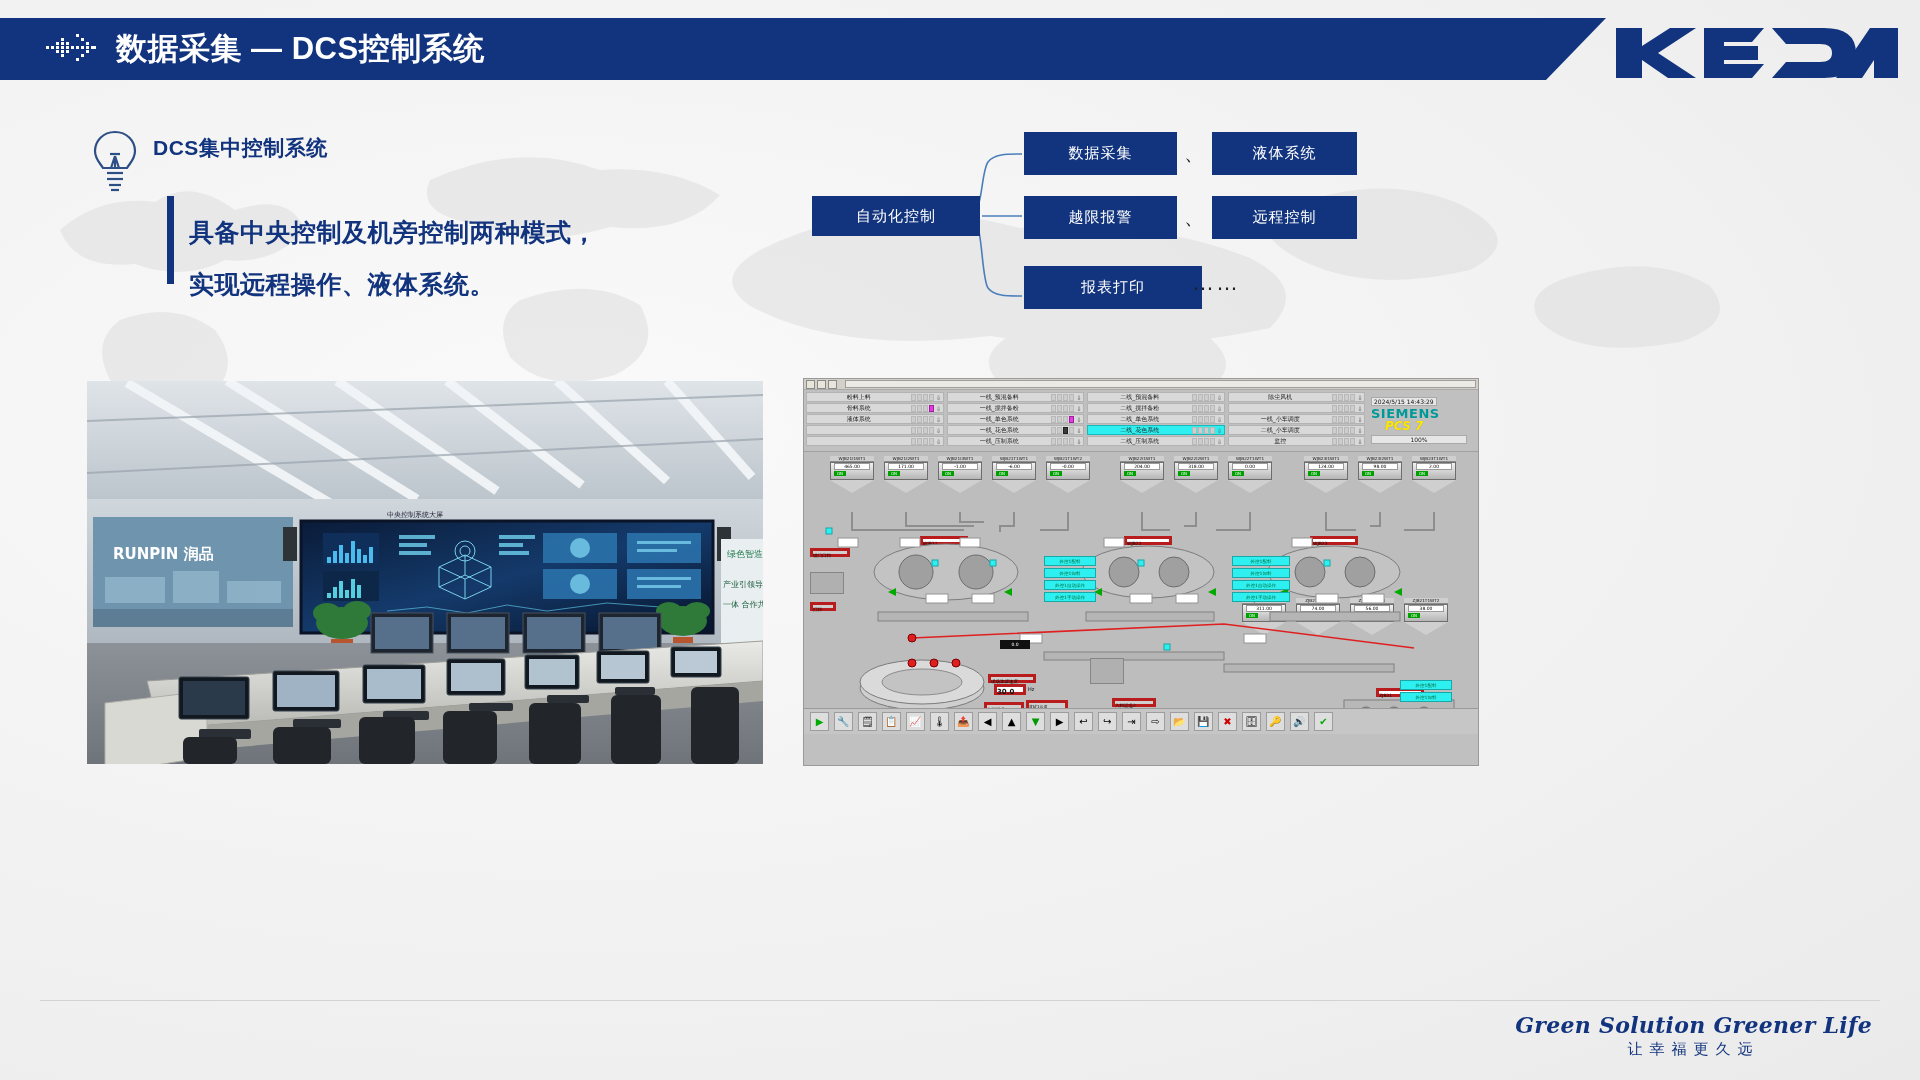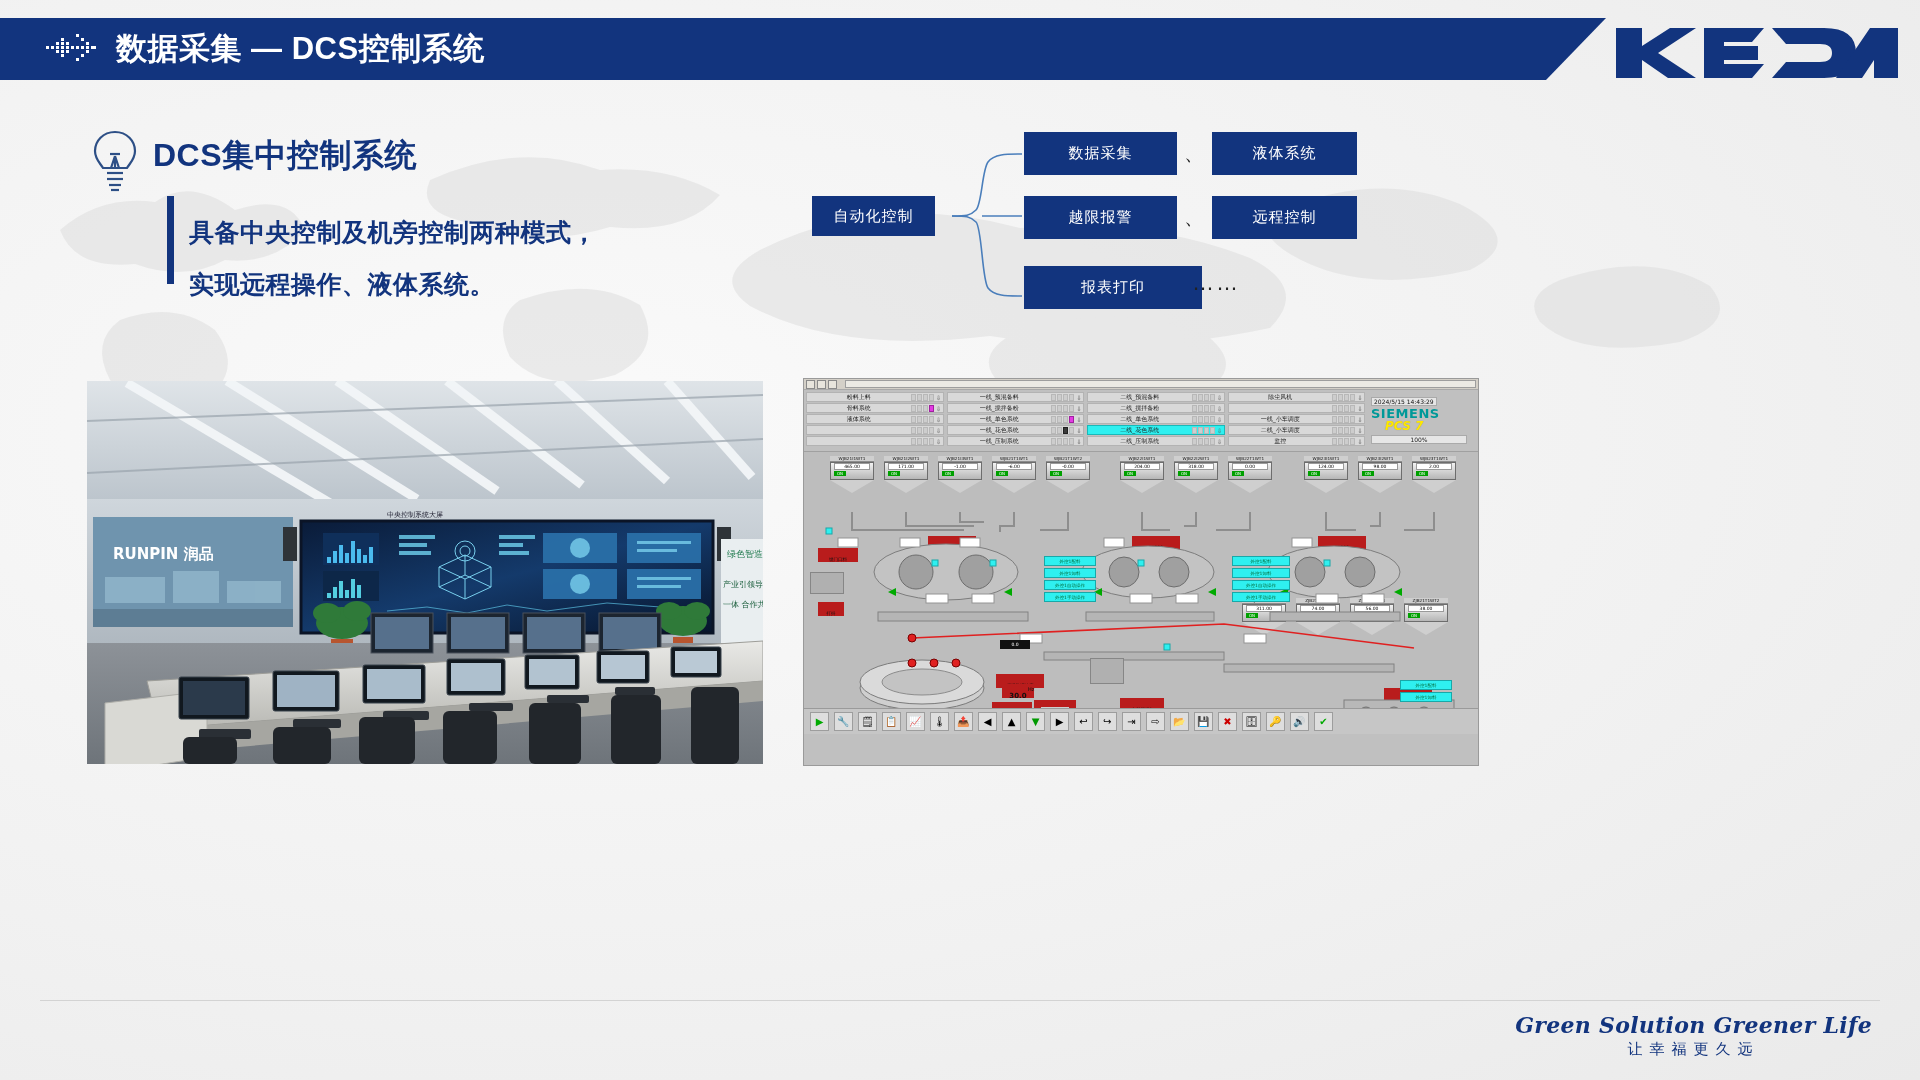--- a/index.html
+++ b/index.html
@@ -32,40 +32,40 @@
     font-size: 31px; font-weight: bold; letter-spacing: .5px;
     margin-left: 14px; white-space: nowrap;
   }
   #logo-wrap {
     position: absolute; right: 18px; top: 16px; width: 290px; height: 66px;
   }
   
   #bulb-icon { position: absolute; left: 88px; top: 128px; }
   #heading-main {
     position: absolute; left: 153px; top: 134px;
-    font-size: 32px; font-weight: bold; color: #12347e;
+    font-size: 21px; font-weight: bold; color: #12347e;
     letter-spacing: .5px; white-space: nowrap;
   }
   #body-block {
     position: absolute; left: 167px; top: 196px;
     border-left: 7px solid #12347e; padding-left: 15px;
     height: 88px; display: flex; flex-direction: column; justify-content: space-between;
   }
   #body-block .line {
     font-size: 25px; font-weight: bold; color: #12347e;
     letter-spacing: .5px; white-space: nowrap; line-height: 32px; margin-top: 20px;
   }
   
   #diagram { position: absolute; left: 812px; top: 118px; width: 560px; height: 215px; }
   .node {
     position: absolute; background: #12347e; color: #fff;
     display: flex; align-items: center; justify-content: center;
     font-size: 15px; letter-spacing: 1px; white-space: nowrap;
   }
-  #node-root { left: 0px;   top: 78px;  width: 123px; height: 40px; }
+  #node-root { left: 0px;   top: 78px;  width: 168px; height: 40px; }
   #node-r1c1 { left: 212px; top: 14px;  width: 153px; height: 43px; }
   #node-r1c2 { left: 400px; top: 14px;  width: 145px; height: 43px; }
   #node-r2c1 { left: 212px; top: 78px;  width: 153px; height: 43px; }
   #node-r2c2 { left: 400px; top: 78px;  width: 145px; height: 43px; }
   #node-r3c1 { left: 212px; top: 148px; width: 178px; height: 43px; }
   .sep {
     position: absolute; font-size: 20px; color: #222;
   }
   #sep1 { left: 372px; top: 22px; }
   #sep2 { left: 372px; top: 86px; }
@@ -128,21 +128,21 @@
   .silo { position: absolute; width: 44px; }
   .silo .body { height: 18px; background: linear-gradient(180deg,#f2f2f2,#b6b6b6); border: 1px solid #6d6d6d; }
   .silo .tag { font-size: 4.2px; text-align: center; background: #cfcfcf; border-bottom: 1px solid #8c8c8c; color: #111; }
   .silo .val { font-size: 4.5px; text-align: center; background: #fff; border: 1px solid #9a9a9a; margin: 0 3px; }
   .silo .grn { font-size: 4px; background: #00a000; color: #fff; width: 12px; margin: 1px 3px; text-align:center;}
   .silo .cone {
     width: 0; height: 0; margin: 0 auto;
     border-left: 22px solid transparent; border-right: 22px solid transparent;
     border-top: 13px solid #cfcfcf;
   }
-  .lblbox { position: absolute; background: #fff; border: 7px solid #b91c1c; font-size: 4.5px; text-align: center; color: #111; margin-left: 8px;}
+  .lblbox { position: absolute; background: #fff; border: 3px solid #b91c1c; font-size: 4.5px; text-align: left; color: #111;}
   .cyanbox { position: absolute; background: #2ff0f0; border: 1px solid #18a8a8; font-size: 4.5px; text-align: center; color: #063; white-space: nowrap;}
   .graybox { position: absolute; background: #b0b0b0; border: 1px solid #868686; }
   .blk { position: absolute; background: #111; color: #fff; font-size: 4.5px; text-align: center;}
   
   #footer-rule {
     position: absolute; left: 40px; right: 40px; top: 1000px; height: 1px; background: #d3d3d3;
   }
   #footer-brand {
     position: absolute; right: 48px; top: 1012px; text-align: center; color: #12347e;
   }

